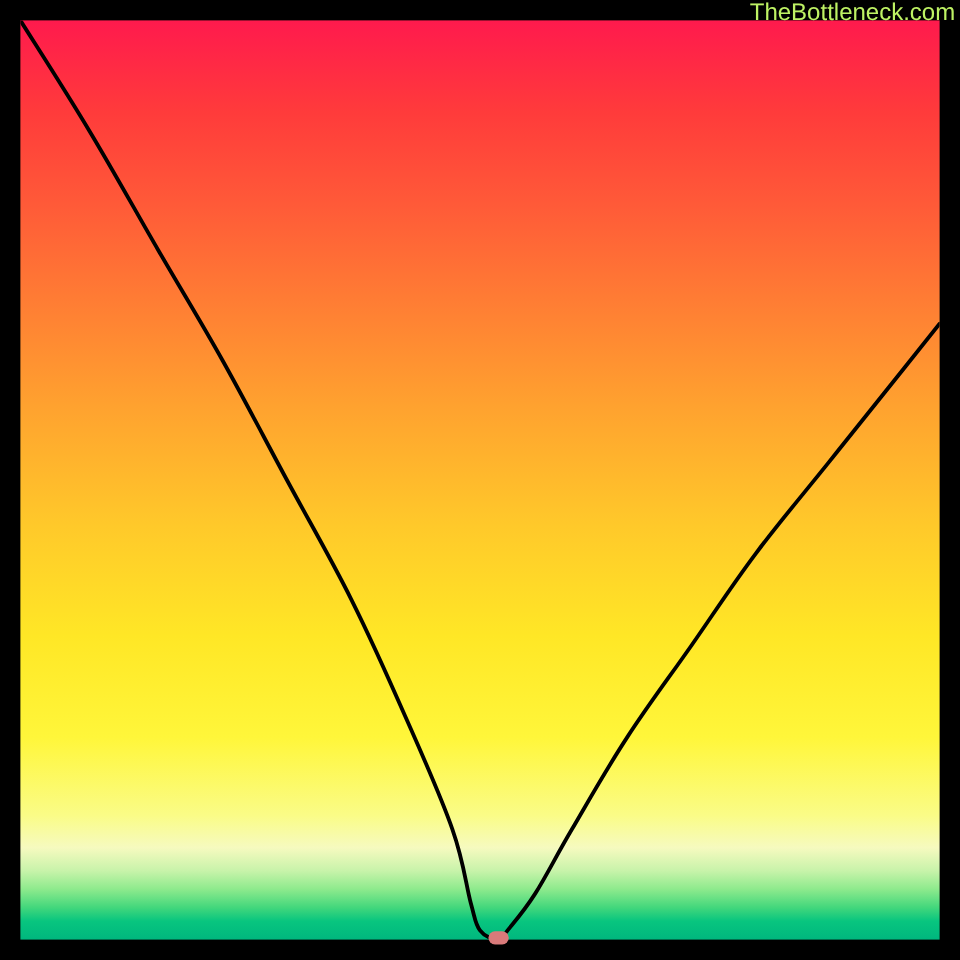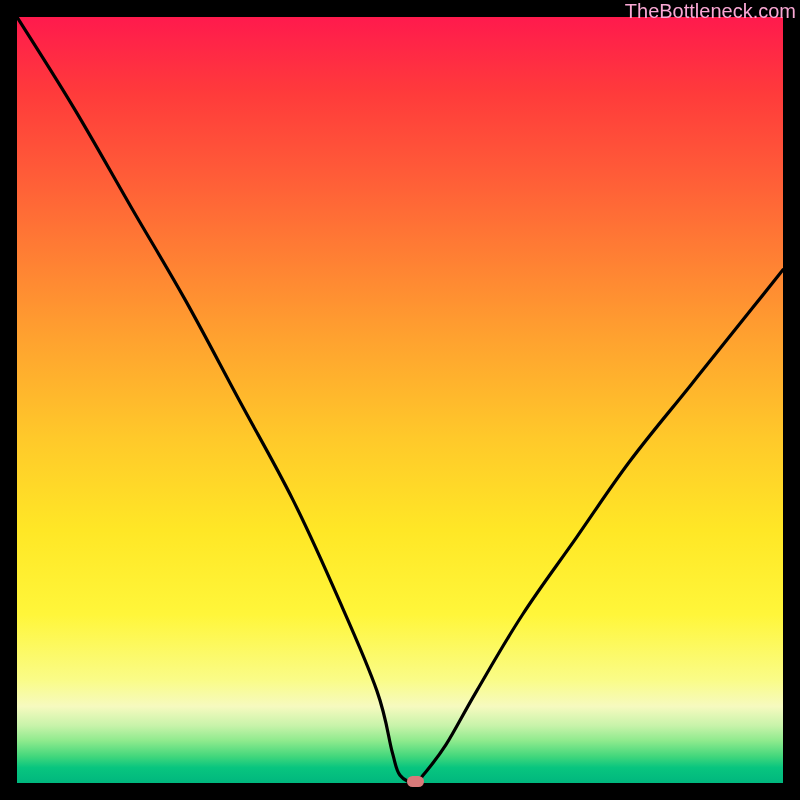--- a/index.html
+++ b/index.html
@@ -32,21 +32,21 @@
       #8eea8d 94.5%,
       #43d77c 96.5%,
       #08c57f 98%,
       #00b77e 100%
     );
   }
   .watermark {
     position: absolute;
     top: 0px;
     right: 4px;
-    color: #f9a8d4;
+    color: #bef264;
     font-size: 20px;
     font-weight: 500;
     font-family: Arial, sans-serif;
     letter-spacing: 0px;
     z-index: 10;
   }
   svg.curve {
     position: absolute;
     left: 0;
     top: 0;

